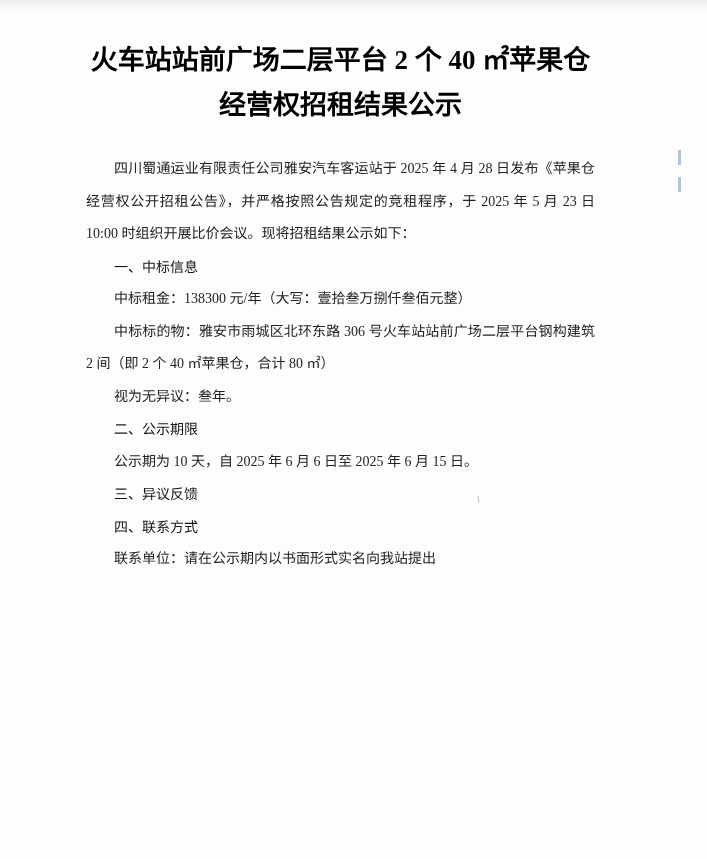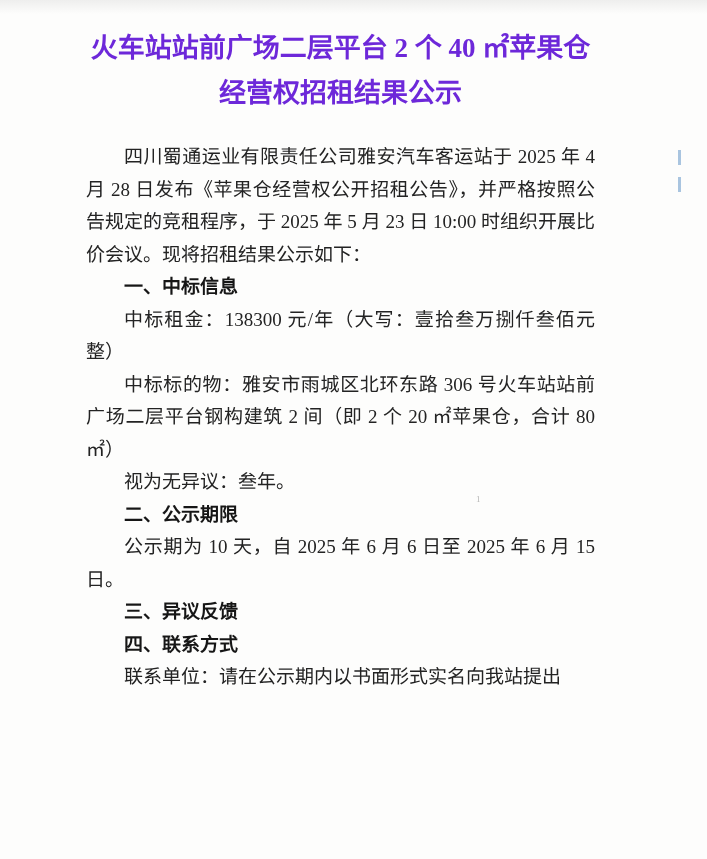--- a/index.html
+++ b/index.html
@@ -48,67 +48,67 @@
   
   .scan-mark-tiny {
     position: absolute;
     left: 476px;
     top: 494px;
     font-size: 9px;
     color: rgba(90,90,90,0.45);
     font-family: "Liberation Serif", serif;
   }
   .title {
-    margin: 0 -40px 0 -40px;
+    margin: 12px -40px 0 -40px;
     font-family: "Liberation Serif", serif;
     font-weight: 700;
     font-size: 27px;
     line-height: 45px;
     text-align: center;
-    color: #6d28d9;
+    color: #000000;
   }
   .title-line { display: block; }
   .doc-body {
     margin-top: 25px;
     font-family: "Liberation Serif", serif;
-    font-size: 19px;
+    font-size: 14px;
     line-height: 32.5px;
     color: #232323;
   }
   .para {
     margin: 0;
     text-indent: 2em;
     text-align: justify;
     text-align-last: left;
   }
   .heading {
     margin: 0;
     text-indent: 2em;
     font-family: "Liberation Sans", sans-serif;
-    font-weight: 700;
+    font-weight: 400;
     color: #161616;
   }
 </style>
 </head>
 <body>
 
 <div class="page">
 
   <h1 class="title">
     <span class="title-line">火车站站前广场二层平台 2 个 40 ㎡苹果仓</span>
     <span class="title-line">经营权招租结果公示</span>
   </h1>
 
   <div class="doc-body">
 
     <p class="para">四川蜀通运业有限责任公司雅安汽车客运站于 2025 年 4 月 28 日发布《苹果仓经营权公开招租公告》，并严格按照公告规定的竞租程序，于 2025 年 5 月 23 日 10:00 时组织开展比价会议。现将招租结果公示如下：</p>
 
     <p class="heading">一、中标信息</p>
     <p class="para">中标租金：138300 元/年（大写：壹拾叁万捌仟叁佰元整）</p>
-    <p class="para">中标标的物：雅安市雨城区北环东路 306 号火车站站前广场二层平台钢构建筑 2 间（即 2 个 20 ㎡苹果仓，合计 80 ㎡）</p>
+    <p class="para">中标标的物：雅安市雨城区北环东路 306 号火车站站前广场二层平台钢构建筑 2 间（即 2 个 40 ㎡苹果仓，合计 80 ㎡）</p>
     <p class="para">视为无异议：叁年。</p>
 
     <p class="heading">二、公示期限</p>
     <p class="para">公示期为 10 天，自 2025 年 6 月 6 日至 2025 年 6 月 15 日。</p>
 
     <p class="heading">三、异议反馈</p>
 
     <p class="heading">四、联系方式</p>
     <p class="para">联系单位：请在公示期内以书面形式实名向我站提出</p>
 

